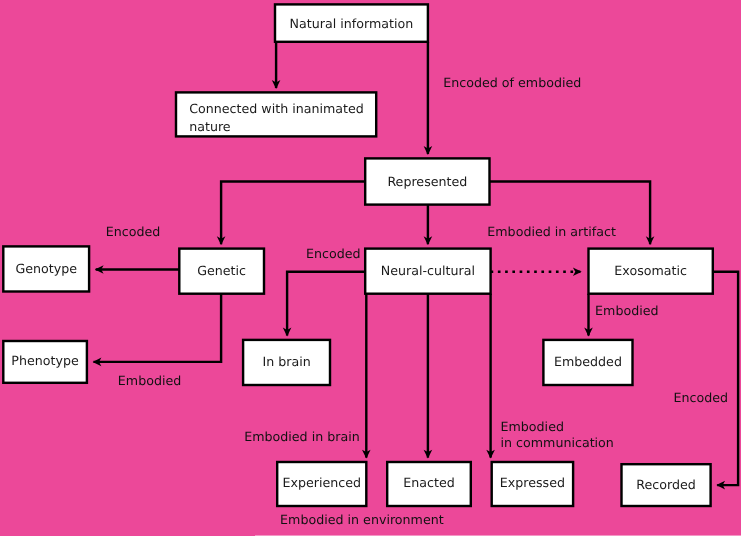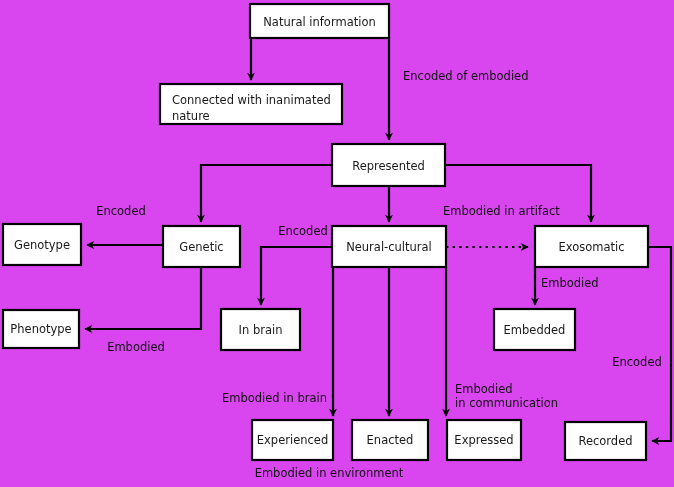--- a/index.html
+++ b/index.html
@@ -4,21 +4,21 @@
 <style>
   html, body {
     margin: 0;
     padding: 0;
     background: #ffffff;
   }
   #diagram-root {
     position: relative;
     width: 674px;
     height: 487px;
-    background: #d946ef;
+    background: #ec4899;
     font-family: "DejaVu Sans", sans-serif;
     overflow: hidden;
   }
   svg#flow {
     display: block;
     width: 674px;
     height: 487px;
   }
   .node-rect {
     fill: #ffffff;

